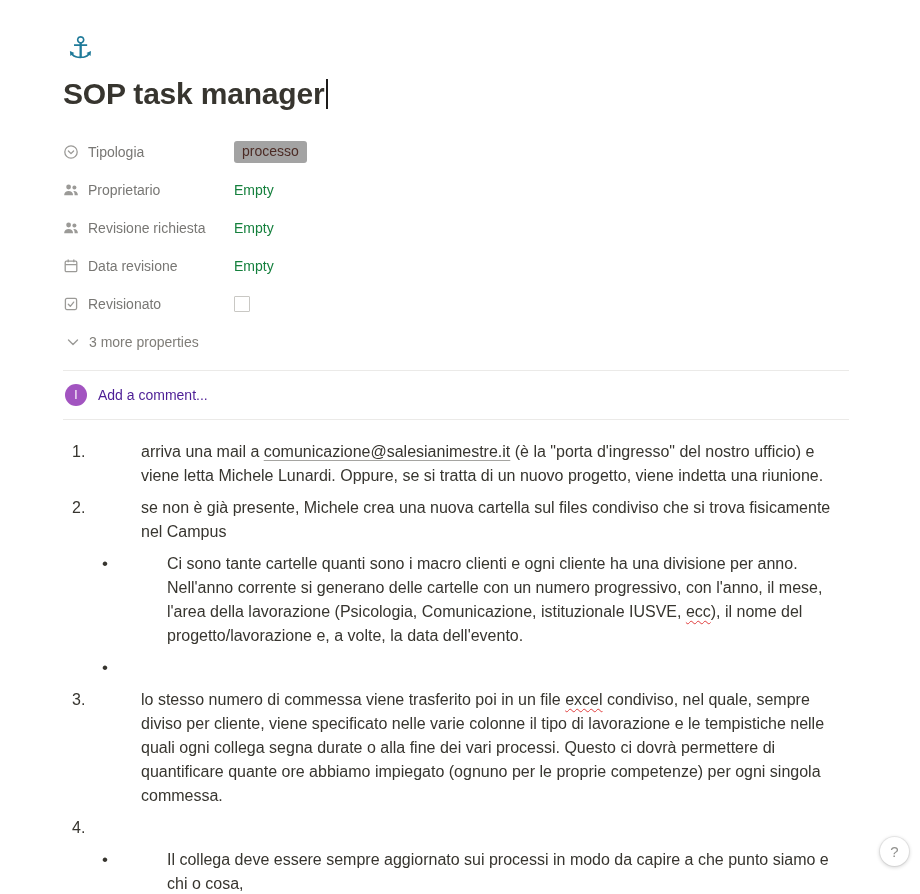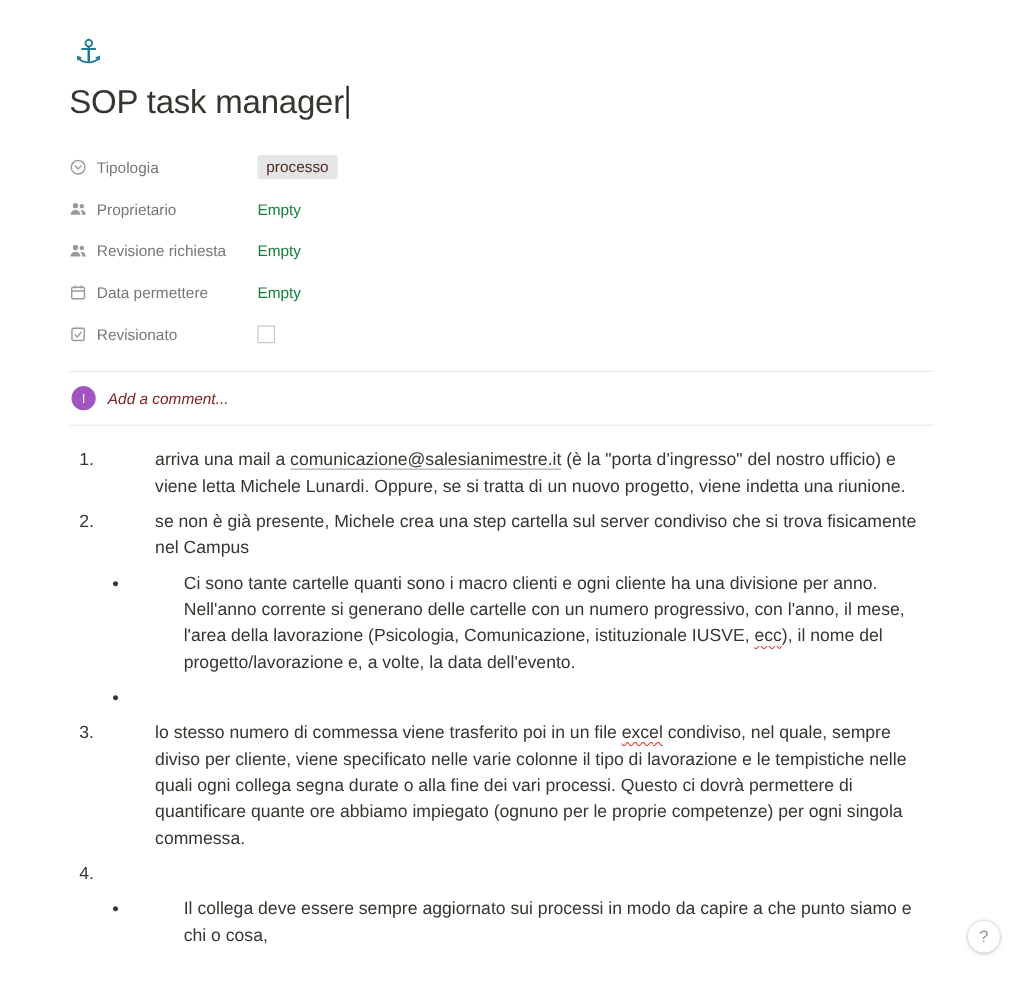--- a/index.html
+++ b/index.html
@@ -5,40 +5,40 @@
   * { margin:0; padding:0; box-sizing:border-box; }
   html,body { width:920px; height:894px; background:#ffffff; overflow:hidden; }
   body {
     font-family:"Liberation Sans","DejaVu Sans",sans-serif;
     color:#37352f;
     position:relative;
   }
   .page { width:786px; margin-left:63px; padding-top:33px; }
 
   .page-icon { font-size:30px; line-height:1; margin-left:4px; cursor:pointer; width:36px; }
-  .title { font-size:30px; font-weight:400; margin-top:12px; line-height:38px; letter-spacing:-0.2px; color:#37352f; }
+  .title { font-size:30px; font-weight:700; margin-top:12px; line-height:38px; letter-spacing:-0.2px; color:#37352f; }
   .caret { display:inline-block; width:2px; height:30px; background:#1d1c1a; vertical-align:-5px; margin-left:2px; }
 
   .props { margin-top:20px; font-size:14px; }
   .prop-row { display:flex; align-items:center; min-height:38px; }
   .prop-label { width:171px; display:flex; align-items:center; gap:9px; color:#787774; cursor:pointer; flex-shrink:0; }
   .picon { width:16px; height:16px; color:#9b9a97; display:inline-flex; }
   .picon svg { width:16px; height:16px; display:block; }
   .prop-value { flex:1; display:flex; align-items:center; cursor:pointer; min-height:34px; }
   .tag { padding:2px 8px 3px 8px; border-radius:3px; font-size:14px; line-height:17px; }
   .empty { color:#15803d; }
   .checkbox-box { width:16px; height:16px; border:1.5px solid #c9c8c4; border-radius:1px; background:#fff; display:inline-block; }
 
   .more-props { display:flex; align-items:center; gap:8px; color:#7f7d78; font-size:14px; height:28px; margin-top:5px; margin-left:2px; cursor:pointer; width:fit-content; border-radius:3px; }
   .chev { width:16px; height:16px; color:#9b9a97; display:inline-flex; }
   .chev svg { width:16px; height:16px; display:block; }
 
   .comment-row { margin-top:14px; border-top:1px solid #ebeae8; border-bottom:1px solid #ebeae8; padding:13px 0; display:flex; align-items:center; gap:11px; cursor:text; }
   .avatar { width:22px; height:22px; border-radius:50%; color:#fff; font-size:12px; font-weight:500; display:flex; align-items:center; justify-content:center; margin-left:2px; flex-shrink:0; }
-  .comment-ph { color:#7f1d1d; font-size:14px;font-style:italic; }
+  .comment-ph { color:#4c1d95; font-size:14px; }
 
   .content { padding-top:16px; font-size:16px; line-height:24px; color:#37352f; }
   .block { display:flex; padding:4px 2px; cursor:text; }
   .marker { flex-shrink:0; }
   .numbered .marker { width:28px; padding-left:7px; }
   .bulleted { margin-left:28px; }
   .bulleted .marker { width:26px; padding-left:9px; font-size:17px; line-height:24px; }
   .btext { flex:1;margin-left:48px; }
   .link { color:#37352f; text-decoration:underline; text-decoration-color:rgba(55,53,47,0.45); text-underline-offset:2.5px; cursor:pointer; }
   .spell { text-decoration-line:underline; text-decoration-style:wavy; text-decoration-color:#e03e3e; text-decoration-thickness:1px; text-underline-offset:3px; }
@@ -63,21 +63,21 @@
         <div class="prop-label">
           <span class="picon">
             <svg viewBox="0 0 16 16" fill="none" stroke="currentColor" stroke-width="1.3">
               <circle cx="8" cy="8" r="6.2"></circle>
               <path d="M5.4 7l2.6 2.6L10.6 7" stroke-linecap="round" stroke-linejoin="round"></path>
             </svg>
           </span>
           <span>Tipologia</span>
         </div>
         <div class="prop-value">
-          <span class="tag" style="background: #e5e5e5; color: rgb(76, 43, 37);">processo</span>
+          <span class="tag" style="background: #a3a3a3; color: rgb(76, 43, 37);">processo</span>
         </div>
       </div>
       <div class="prop-row">
         <div class="prop-label">
           <span class="picon">
             <svg viewBox="0 0 16 16" fill="currentColor" stroke="none">
               <circle cx="5.6" cy="5" r="2.4"></circle>
               <path d="M1.2 12.8c0-2.4 2-3.9 4.4-3.9s4.4 1.5 4.4 3.9v.4H1.2z"></path>
               <circle cx="11.4" cy="5.4" r="2"></circle>
               <path d="M11 8.9c2.1.1 3.8 1.5 3.8 3.6v.7h-3.2c0-1.8-.2-3.3-1.5-4.2z"></path>
@@ -106,21 +106,21 @@
         </div>
       </div>
       <div class="prop-row">
         <div class="prop-label">
           <span class="picon">
             <svg viewBox="0 0 16 16" fill="none" stroke="currentColor" stroke-width="1.3">
               <rect x="2.2" y="3.2" width="11.6" height="10.4" rx="1.2"></rect>
               <path d="M2.2 6.6h11.6M5.2 1.6v2.6M10.8 1.6v2.6"></path>
             </svg>
           </span>
-          <span>Data permettere</span>
+          <span>Data revisione</span>
         </div>
         <div class="prop-value">
           <span class="empty">Empty</span>
         </div>
       </div>
       <div class="prop-row">
         <div class="prop-label">
           <span class="picon">
             <svg viewBox="0 0 16 16" fill="none" stroke="currentColor" stroke-width="1.3">
               <rect x="2.4" y="2.4" width="11.2" height="11.2" rx="1.5"></rect>
@@ -128,34 +128,42 @@
             </svg>
           </span>
           <span>Revisionato</span>
         </div>
         <div class="prop-value">
           <span class="checkbox-box"></span>
         </div>
       </div>
     </div>
 
+  <div class="more-props">
+    <span class="chev">
+      <svg viewBox="0 0 16 16" fill="none" stroke="currentColor" stroke-width="1.4">
+          <path d="M3.5 6L8 10.5 12.5 6" stroke-linecap="round" stroke-linejoin="round"></path>
+        </svg>
+    </span>
+    <span>3 more properties</span>
+  </div>
 
   <div class="comment-row">
     <span class="avatar" style="background: rgb(162, 84, 192);">I</span>
     <span class="comment-ph">Add a comment...</span>
   </div>
 
   <div class="content">
       <div class="block numbered">
         <span class="marker">1.</span>
         <div class="btext">arriva una mail a <a class="link">comunicazione@salesianimestre.it</a> (è la "porta d'ingresso" del nostro ufficio) e viene letta Michele Lunardi. Oppure, se si tratta di un nuovo progetto, viene indetta una riunione.</div>
       </div>
       <div class="block numbered">
         <span class="marker">2.</span>
-        <div class="btext">se non è già presente, Michele crea una step cartella sul server condiviso che si trova fisicamente nel Campus</div>
+        <div class="btext">se non è già presente, Michele crea una nuova cartella sul files condiviso che si trova fisicamente nel Campus</div>
       </div>
       <div class="block bulleted">
         <span class="marker">•</span>
         <div class="btext">Ci sono tante cartelle quanti sono i macro clienti e ogni cliente ha una divisione per anno. Nell'anno corrente si generano delle cartelle con un numero progressivo, con l'anno, il mese, l'area della lavorazione (Psicologia, Comunicazione, istituzionale IUSVE, <span class="spell">ecc</span>), il nome del progetto/lavorazione e, a volte, la data dell'evento.</div>
       </div>
       <div class="block bulleted">
         <span class="marker">•</span>
       </div>
       <div class="block numbered">
         <span class="marker">3.</span>

